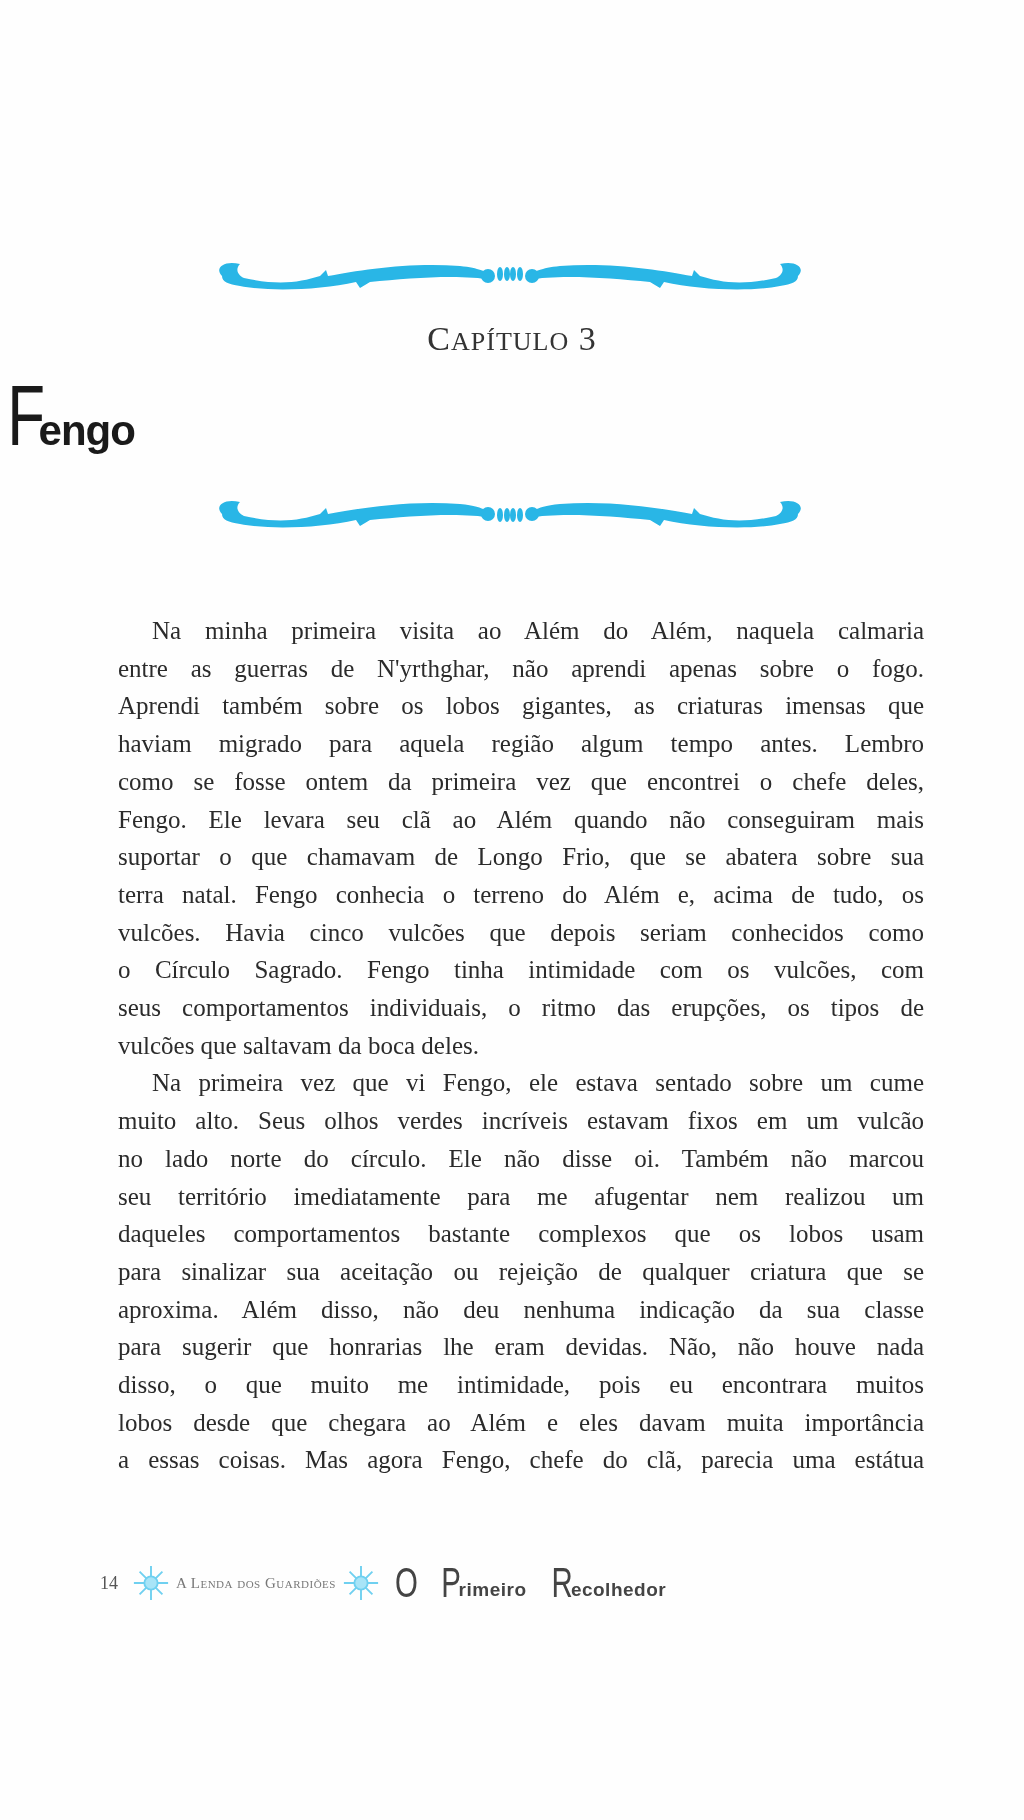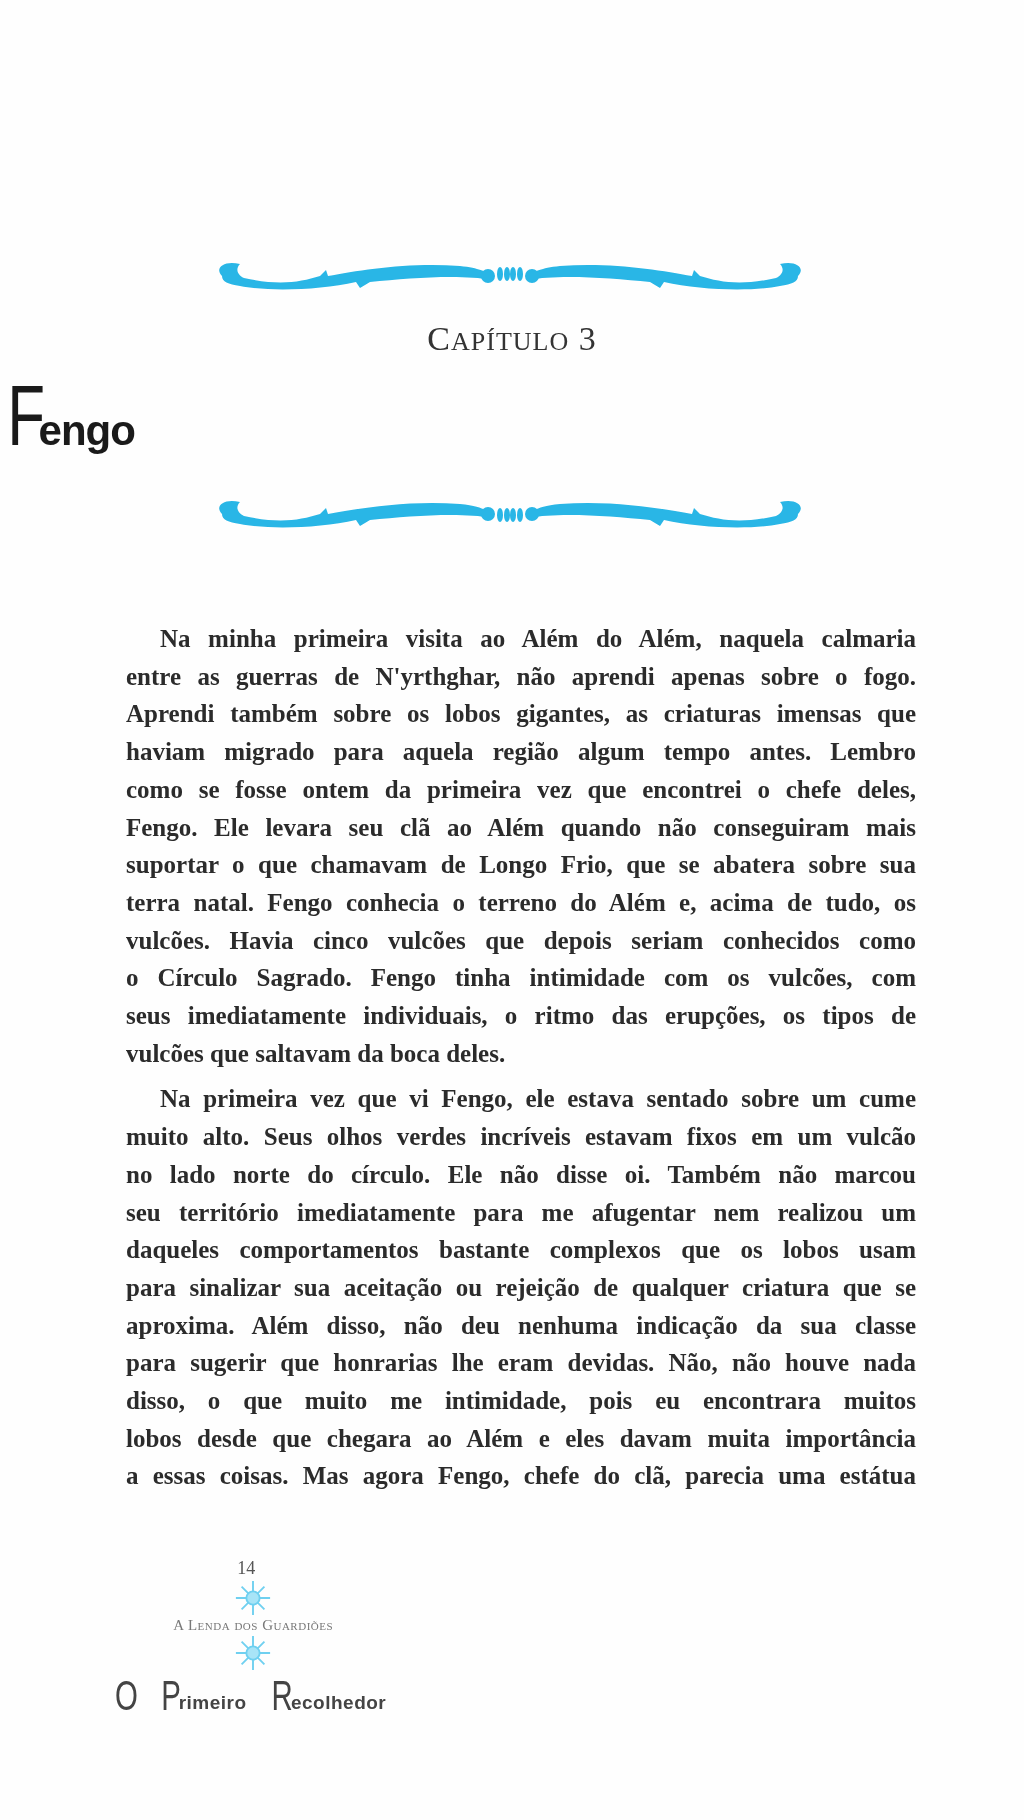--- a/index.html
+++ b/index.html
@@ -11,26 +11,26 @@
     .ornament.bottom { top: 490px; }
     .ornament svg { width: 100%; height: 100%; display: block; }
 
     .chapter-label { position: absolute; top: 320px; left: 0; width: 1024px; text-align: center; font-family: "Liberation Serif", serif; font-size: 34px; letter-spacing: 1px; color: #333; }
     .chapter-label .sc { font-size: 26px; }
     .chapter-title { position: absolute; top: 372px; left: 0; width: 1024px; text-align: left; font-family: "Liberation Sans", sans-serif; color: #1a1a1a; line-height: 1; }
     .chapter-title .big { font-size: 86px; font-weight: 400; transform: scaleX(0.72); display: inline-block; vertical-align: bottom; margin-right: -14px; }
     .chapter-title .rest { font-size: 42px; font-weight: 700; letter-spacing: -1px; display: inline-block; vertical-align: bottom; margin-bottom: 6px; }
 
     .body-text { position: absolute; left: 118px; top: 612px; width: 806px; font-family: "Liberation Serif", serif; font-size: 25px; line-height: 37.7px; color: #2b2b2b; text-align: justify; }
-    .body-text p { margin: 8px; text-indent: 34px; font-weight: bold; }
+    .body-text p { margin: 0; text-indent: 34px; }
     .line { display: block; text-align: justify; text-align-last: justify; white-space: nowrap; }
     .line.last { text-align-last: left; }
     .line.indent { padding-left: 34px; }
 
-    .footer { position: absolute; top: 1558px; left: 100px; height: 50px; display: flex; align-items: center; flex-direction: column; }
+    .footer { position: absolute; top: 1558px; left: 100px; height: 50px; display: flex; align-items: center; }
     .page-number { font-family: "Liberation Serif", serif; font-size: 18px; color: #555; margin-right: 14px; }
     .snowflake { width: 38px; height: 38px; display: inline-block; }
     .series-name { font-family: "Liberation Serif", serif; font-size: 15px; color: #777; letter-spacing: 0.5px; margin: 0 6px; font-variant: small-caps; text-align: right; }
     .book-title { font-family: "Liberation Sans", sans-serif; color: #444; margin-left: 10px; display: flex; align-items: flex-end; }
     .book-title .cap { font-size: 42px; transform: scaleX(0.7); display: inline-block; margin-right: -6px; }
     .book-title .small { font-size: 19px; font-weight: 700; margin-bottom: 6px; margin-right: 20px; letter-spacing: 0.5px; }
   </style>
 </head>
 <body>
 
@@ -80,21 +80,21 @@
       <span class="line indent">Na minha primeira visita ao Além do Além, naquela calmaria</span>
       <span class="line">entre as guerras de N'yrthghar, não aprendi apenas sobre o fogo.</span>
       <span class="line">Aprendi também sobre os lobos gigantes, as criaturas imensas que</span>
       <span class="line">haviam migrado para aquela região algum tempo antes. Lembro</span>
       <span class="line">como se fosse ontem da primeira vez que encontrei o chefe deles,</span>
       <span class="line">Fengo. Ele levara seu clã ao Além quando não conseguiram mais</span>
       <span class="line">suportar o que chamavam de Longo Frio, que se abatera sobre sua</span>
       <span class="line">terra natal. Fengo conhecia o terreno do Além e, acima de tudo, os</span>
       <span class="line">vulcões. Havia cinco vulcões que depois seriam conhecidos como</span>
       <span class="line">o Círculo Sagrado. Fengo tinha intimidade com os vulcões, com</span>
-      <span class="line">seus imediatamente individuais, o ritmo das erupções, os tipos de</span>
+      <span class="line">seus comportamentos individuais, o ritmo das erupções, os tipos de</span>
       <span class="line last">vulcões que saltavam da boca deles.</span>
     </p>
     <p style="text-indent:0">
       <span class="line indent">Na primeira vez que vi Fengo, ele estava sentado sobre um cume</span>
       <span class="line">muito alto. Seus olhos verdes incríveis estavam fixos em um vulcão</span>
       <span class="line">no lado norte do círculo. Ele não disse oi. Também não marcou</span>
       <span class="line">seu território imediatamente para me afugentar nem realizou um</span>
       <span class="line">daqueles comportamentos bastante complexos que os lobos usam</span>
       <span class="line">para sinalizar sua aceitação ou rejeição de qualquer criatura que se</span>
       <span class="line">aproxima. Além disso, não deu nenhuma indicação da sua classe</span>

